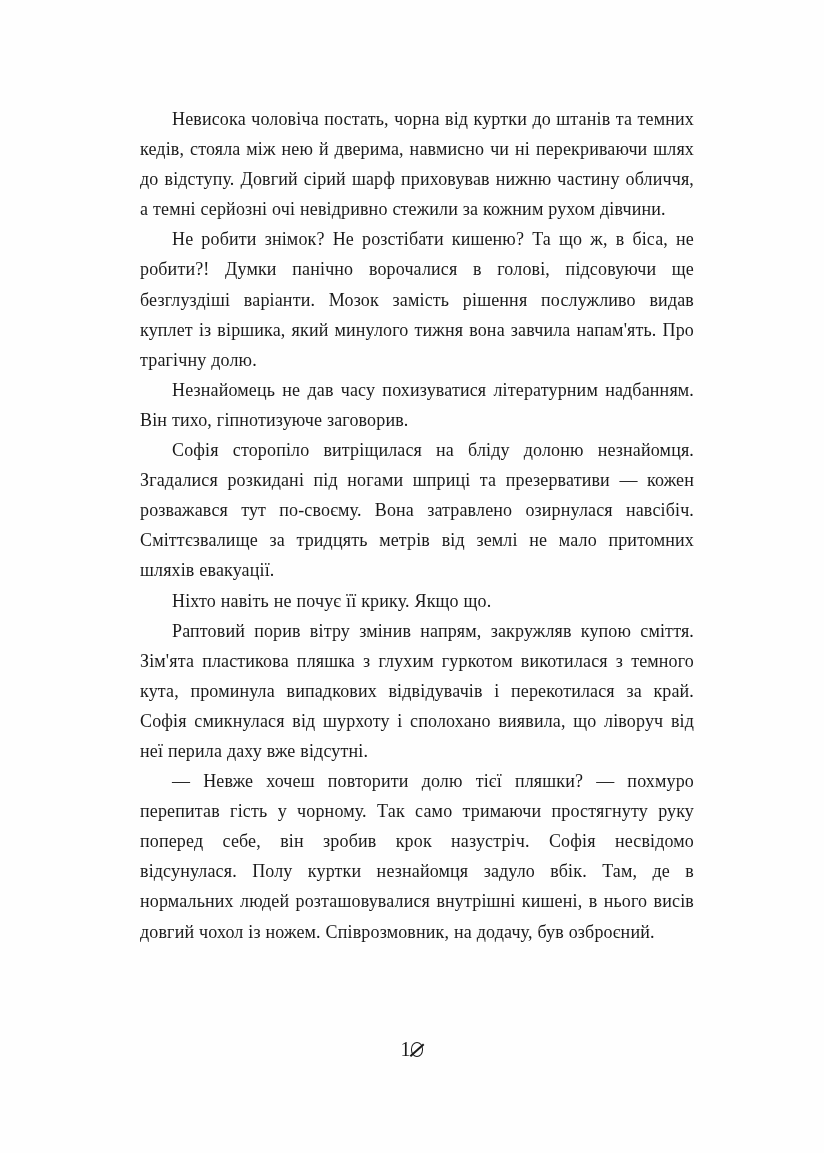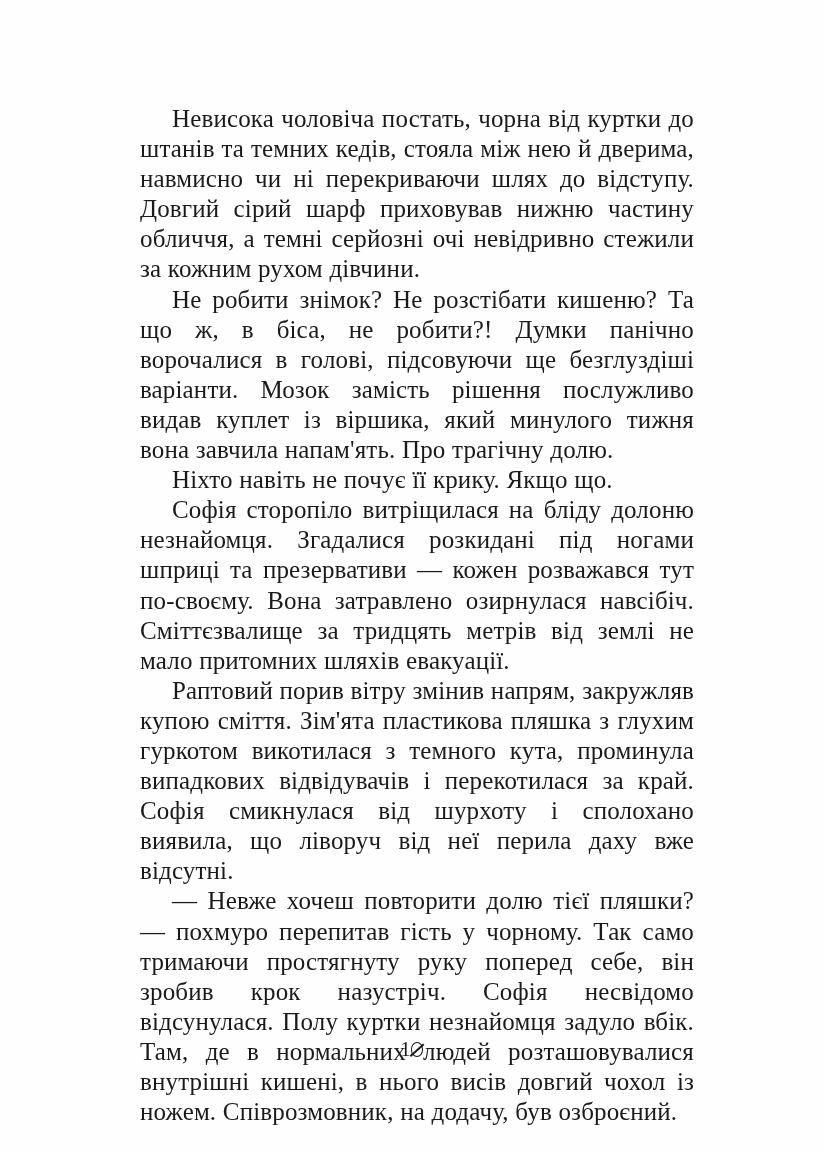--- a/index.html
+++ b/index.html
@@ -30,21 +30,21 @@
     position: absolute;
     left: 140px;
     top: 104px;
     width: 554px;
   }
 
   .para {
     margin: 0;
     text-indent: 32px;
     text-align: justify;
-    font-size: 25px;
+    font-size: 18px;
     line-height: 30.1px;
     letter-spacing: 0.15px;
     word-spacing: 0.2px;
     -webkit-font-smoothing: antialiased;
     hyphens: manual;
   }
 
   #folio {
     position: absolute;
     left: 0;
@@ -91,22 +91,23 @@
   }
 </style>
 </head>
 <body>
 
 <div id="page">
 
   <div id="text-block">
     <p class="para">Невисока чоловіча постать, чорна від куртки до штанів та темних кедів, стояла між нею й дверима, навмисно чи ні перекриваючи шлях до відступу. Довгий сірий шарф приховував нижню частину обличчя, а темні серйозні очі невідривно стежили за кожним рухом дівчини.</p>
     <p class="para">Не робити знімок? Не розстібати кишеню? Та що ж, в біса, не робити?! Думки панічно ворочалися в голові, підсовуючи ще безглуздіші варіанти. Мозок замість рішення послужливо видав куплет із віршика, який минулого тижня вона завчила напам'ять. Про трагічну долю.</p>
+    <p class="para">Незнайомець не дав часу похизуватися літературним надбанням. Він тихо, гіпнотизуюче заговорив.</p>
+    <p class="para">Софія сторопіло витріщилася на бліду долоню незнайомця. Згадалися розкидані під ногами шприці та презервативи — кожен розважався тут по-своєму. Вона затравлено озирнулася навсібіч. Сміттєзвалище за тридцять метрів від землі не мало притомних шляхів евакуації.</p>
     <p class="para">Ніхто навіть не почує її крику. Якщо що.</p>
-    <p class="para">Софія сторопіло витріщилася на бліду долоню незнайомця. Згадалися розкидані під ногами шприці та презервативи — кожен розважався тут по-своєму. Вона затравлено озирнулася навсібіч. Сміттєзвалище за тридцять метрів від землі не мало притомних шляхів евакуації.</p>
     <p class="para">Раптовий порив вітру змінив напрям, закружляв купою сміття. Зім'ята пластикова пляшка з глухим гуркотом викотилася з темного кута, проминула випадкових відвідувачів і перекотилася за край. Софія смикнулася від шурхоту і сполохано виявила, що ліворуч від неї перила даху вже відсутні.</p>
     <p class="para">— Невже хочеш повторити долю тієї пляшки? — похмуро перепитав гість у чорному. Так само тримаючи простягнуту руку поперед себе, він зробив крок назустріч. Софія несвідомо відсунулася. Полу куртки незнайомця задуло вбік. Там, де в нормальних людей розташовувалися внутрішні кишені, в нього висів довгий чохол із ножем. Співрозмовник, на додачу, був озброєний.</p>
   </div>
 
   <div id="folio">
     <span class="folio-inner">
       <span>1</span><span class="slashed-zero"><span class="zero-ring"></span><span class="zero-bar"></span></span>
     </span>
   </div>
 

